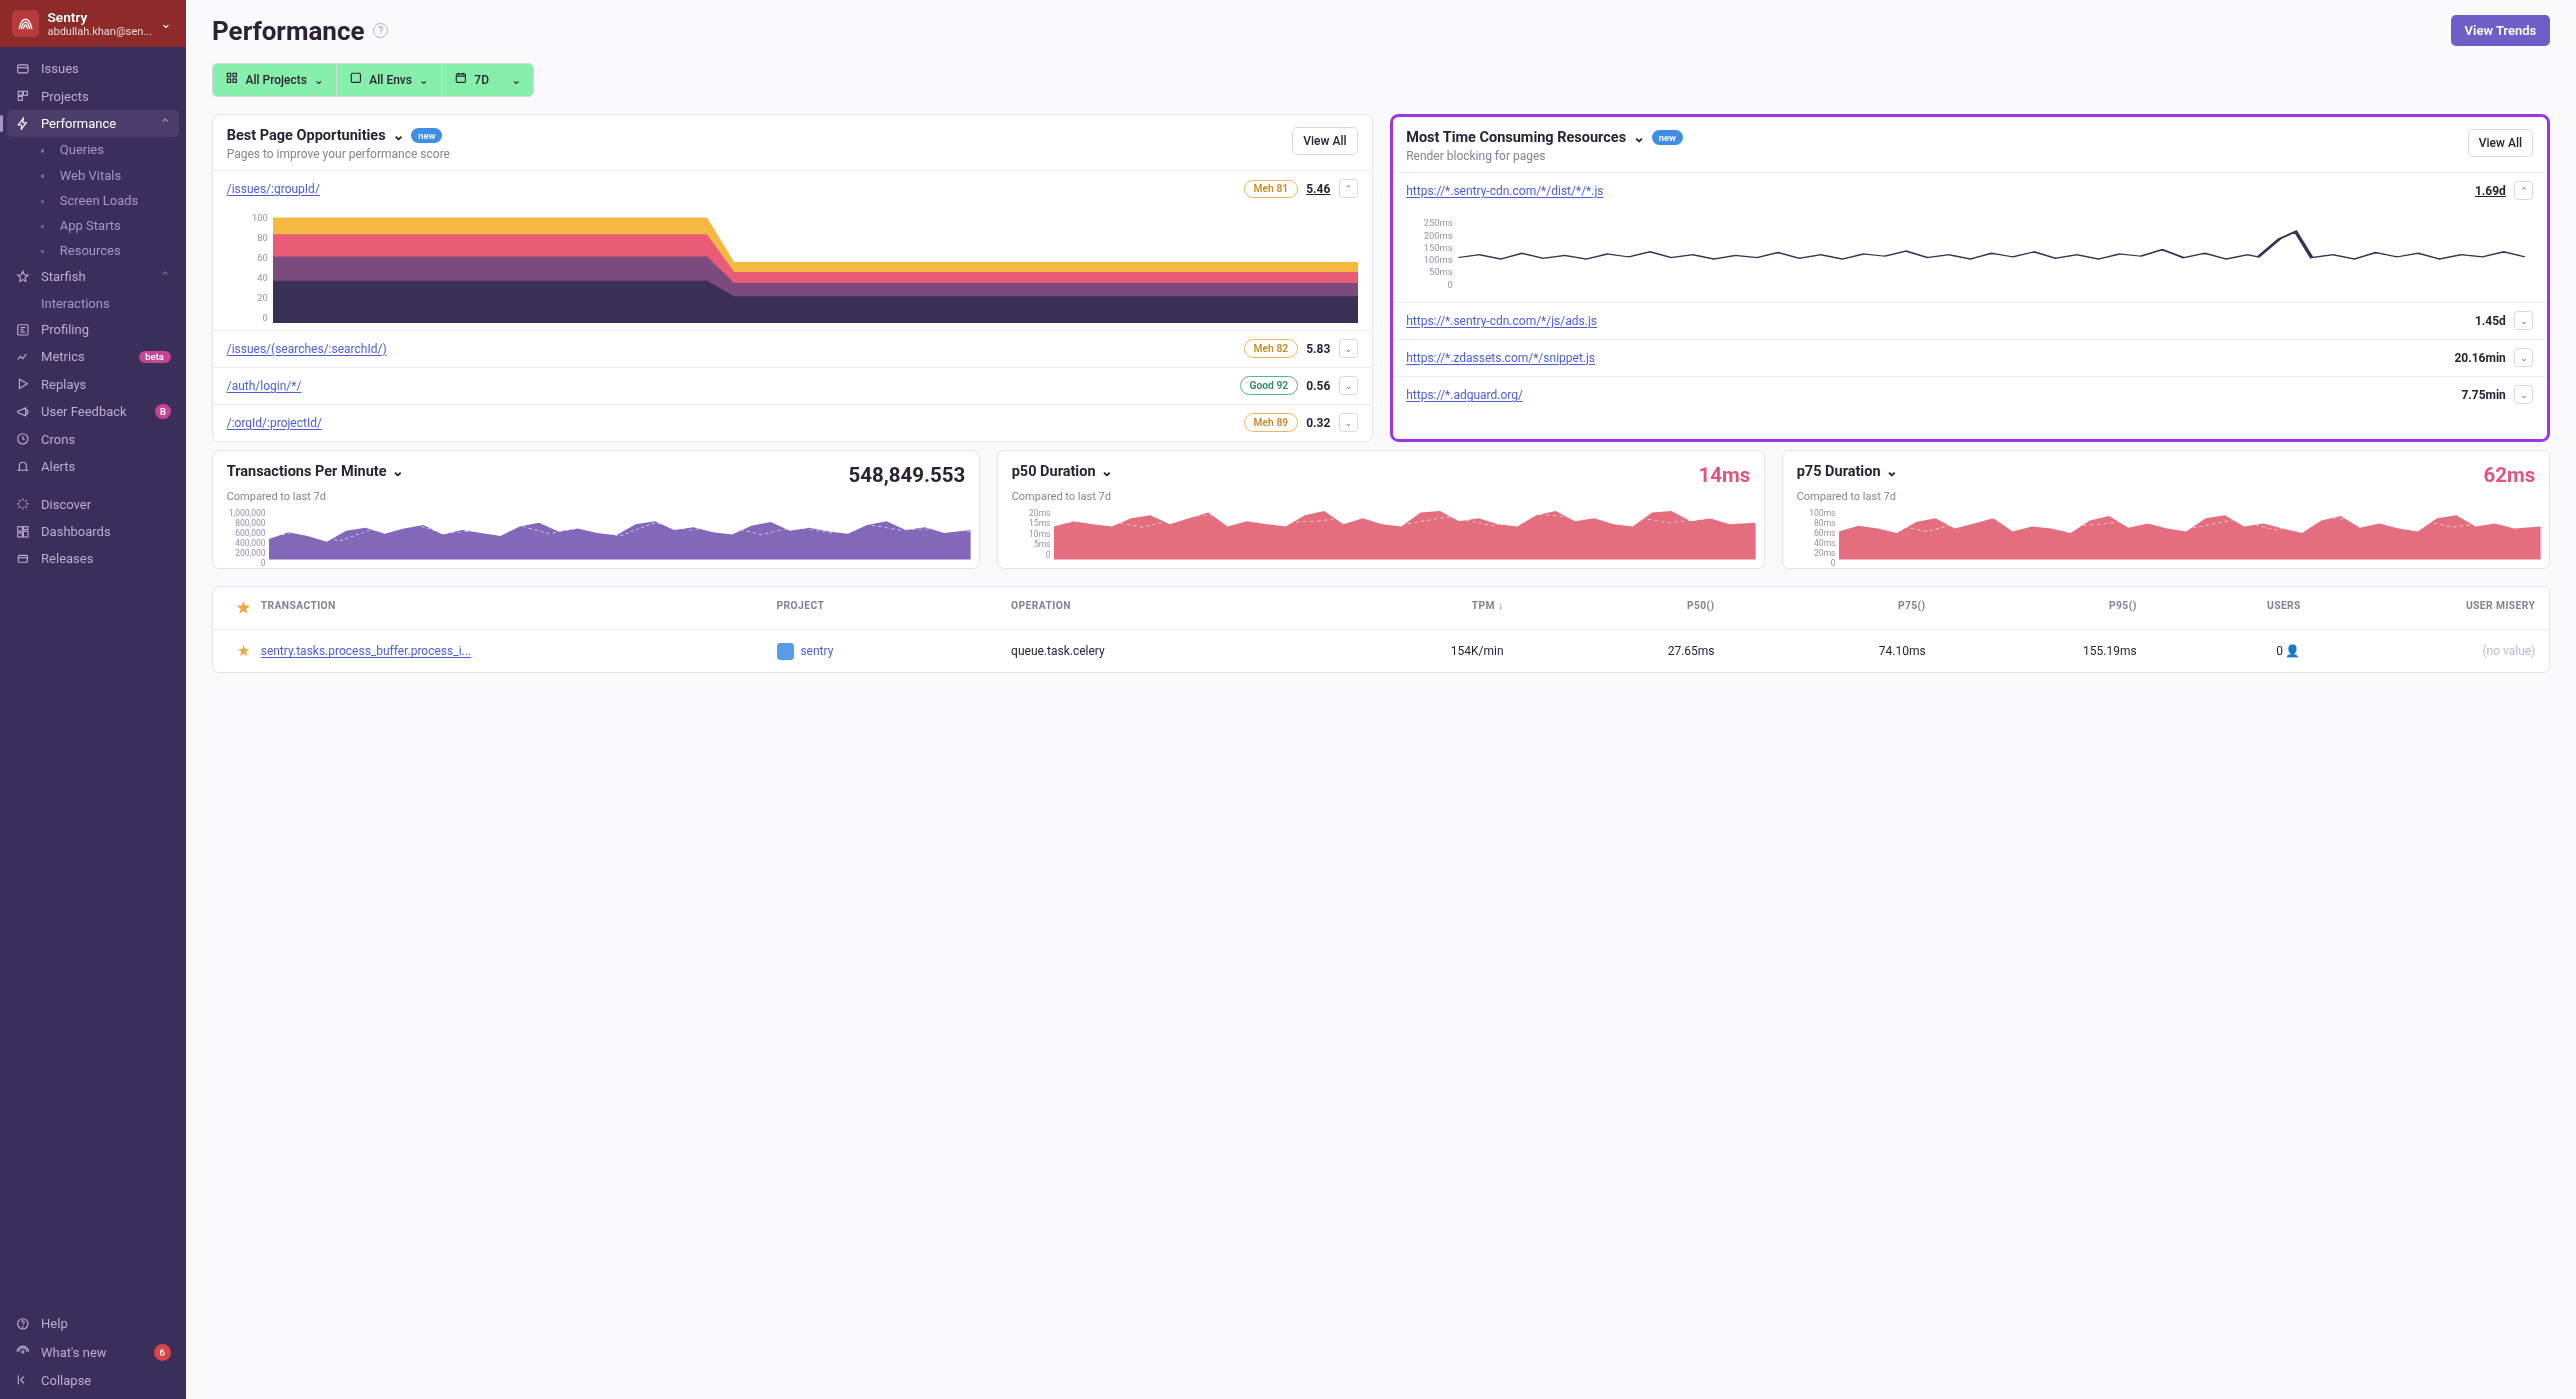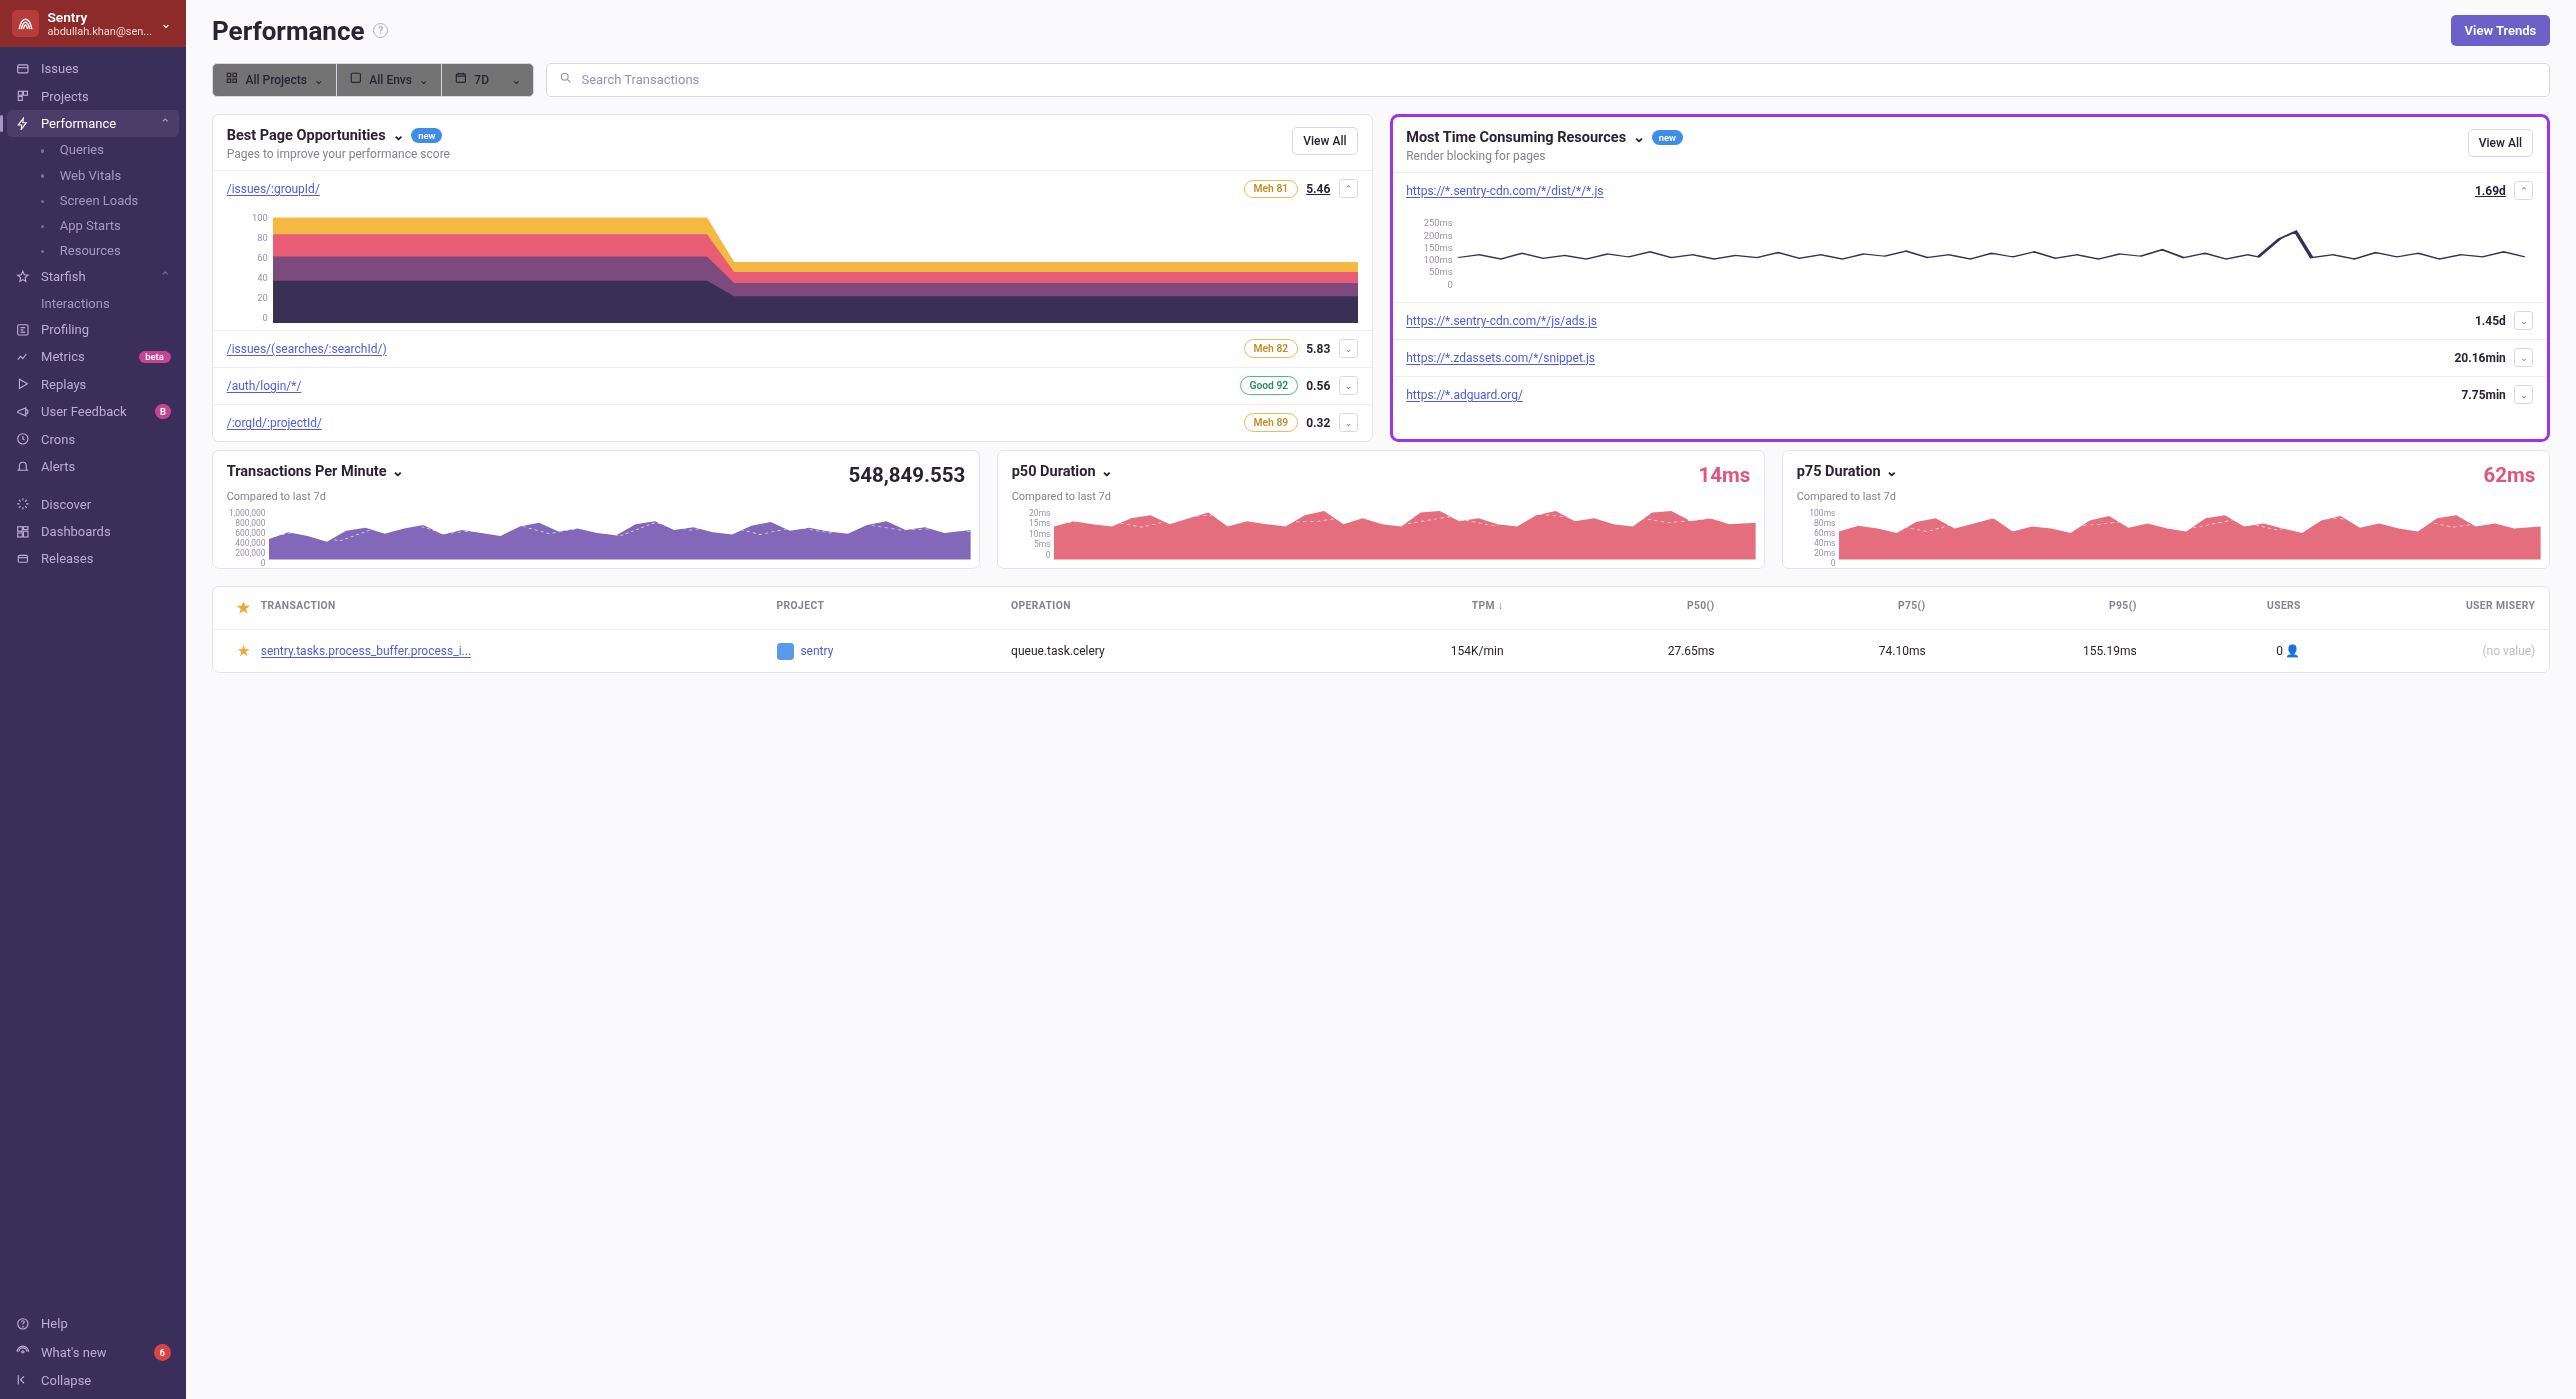--- a/index.html
+++ b/index.html
@@ -33,21 +33,21 @@
   .page-title { font-size: 26px; font-weight: 700; color: #2b2233; display:flex; align-items:center; gap:8.5px;}
   .help-circle { width:15.4px; height:15.4px; border-radius:50%; border:1.3px solid #b5afc2; color:#b5afc2; font-size:10.3px; display:flex; align-items:center; justify-content:center; font-weight:600;}
   .btn-primary { background:#6c5fc7; color:#fff; border:none; border-radius:5.1px; padding:7.7px 13.7px; font-weight:600; font-size:13px; cursor:pointer;}
 
   .tabs { display:flex; gap:20.5px; border-bottom:0.9px solid #e7e1ec; margin-top:12px; }
   .tab { padding:8.5px 0 12px 0; color:#2b2233; cursor:pointer; font-size:13px;}
   .tab.active { color:#6c5cd6; border-bottom:2.6px solid #6c5cd6; font-weight:500;}
 
   
   .filter-row { display:flex; gap:12px; margin:17px 0; }
-  .seg-group { display:flex; border:0.9px solid #dcd6e4; border-radius:5.1px; overflow:hidden; background:#737373;}
+  .seg-group { display:flex; border:0.9px solid #dcd6e4; border-radius:5.1px; overflow:hidden; background:#86efac;}
   .seg-btn { padding:7.7px 12px; display:flex; align-items:center; gap:6.8px; border-right:0.9px solid #dcd6e4; cursor:pointer; color:#2b2233; font-weight:500;}
   .seg-btn:last-child { border-right:none; }
   .search-box { flex:1; border:0.9px solid #dcd6e4; border-radius:5.1px; background:#fff; display:flex; align-items:center; padding:0 12px; gap:8.5px; }
   .search-box input { border:none; outline:none; flex:1; font-size:13px; color:#2b2233; background:transparent;}
   .search-box input::placeholder { color:#9a8fb8; }
 
   
   .panel-row { display:grid; grid-template-columns: 1fr 1fr; gap:17px; margin-bottom:8px; }
   .panel { background:#fff; border:0.9px solid #e7e1ec; border-radius:6.8px; }
   .panel.highlight { border:3.4px solid #9b35e6; border-radius:8.5px;}
@@ -311,27 +311,20 @@
           <span>⌄</span>
         </div>
         <div class="seg-btn">
           <span><svg class="icon" viewBox="0 0 24 24" fill="none" stroke="currentColor" stroke-width="2">
                 <rect x="4" y="5" width="16" height="15" rx="2"></rect>
                 <path d="M4 9h16M8 3v4M16 3v4"></path>
               </svg></span>
           <span>7D</span>
           <span style="margin-left:15.4px;">⌄</span>
         </div>
-      </div>
-      <div class="search-box">
-        <span><svg class="icon" viewBox="0 0 24 24" fill="none" stroke="#9a8fb8" stroke-width="2">
-              <circle cx="10" cy="10" r="6"></circle>
-              <path d="M20 20l-5-5"></path>
-            </svg></span>
-        <input type="text" placeholder="Search Transactions" style="">
       </div>
     </div>
 
     <div class="panel-row">
 
       <div class="panel">
         <div class="panel-head">
           <div>
             <div class="panel-title">
               <span>Best Page Opportunities</span>

